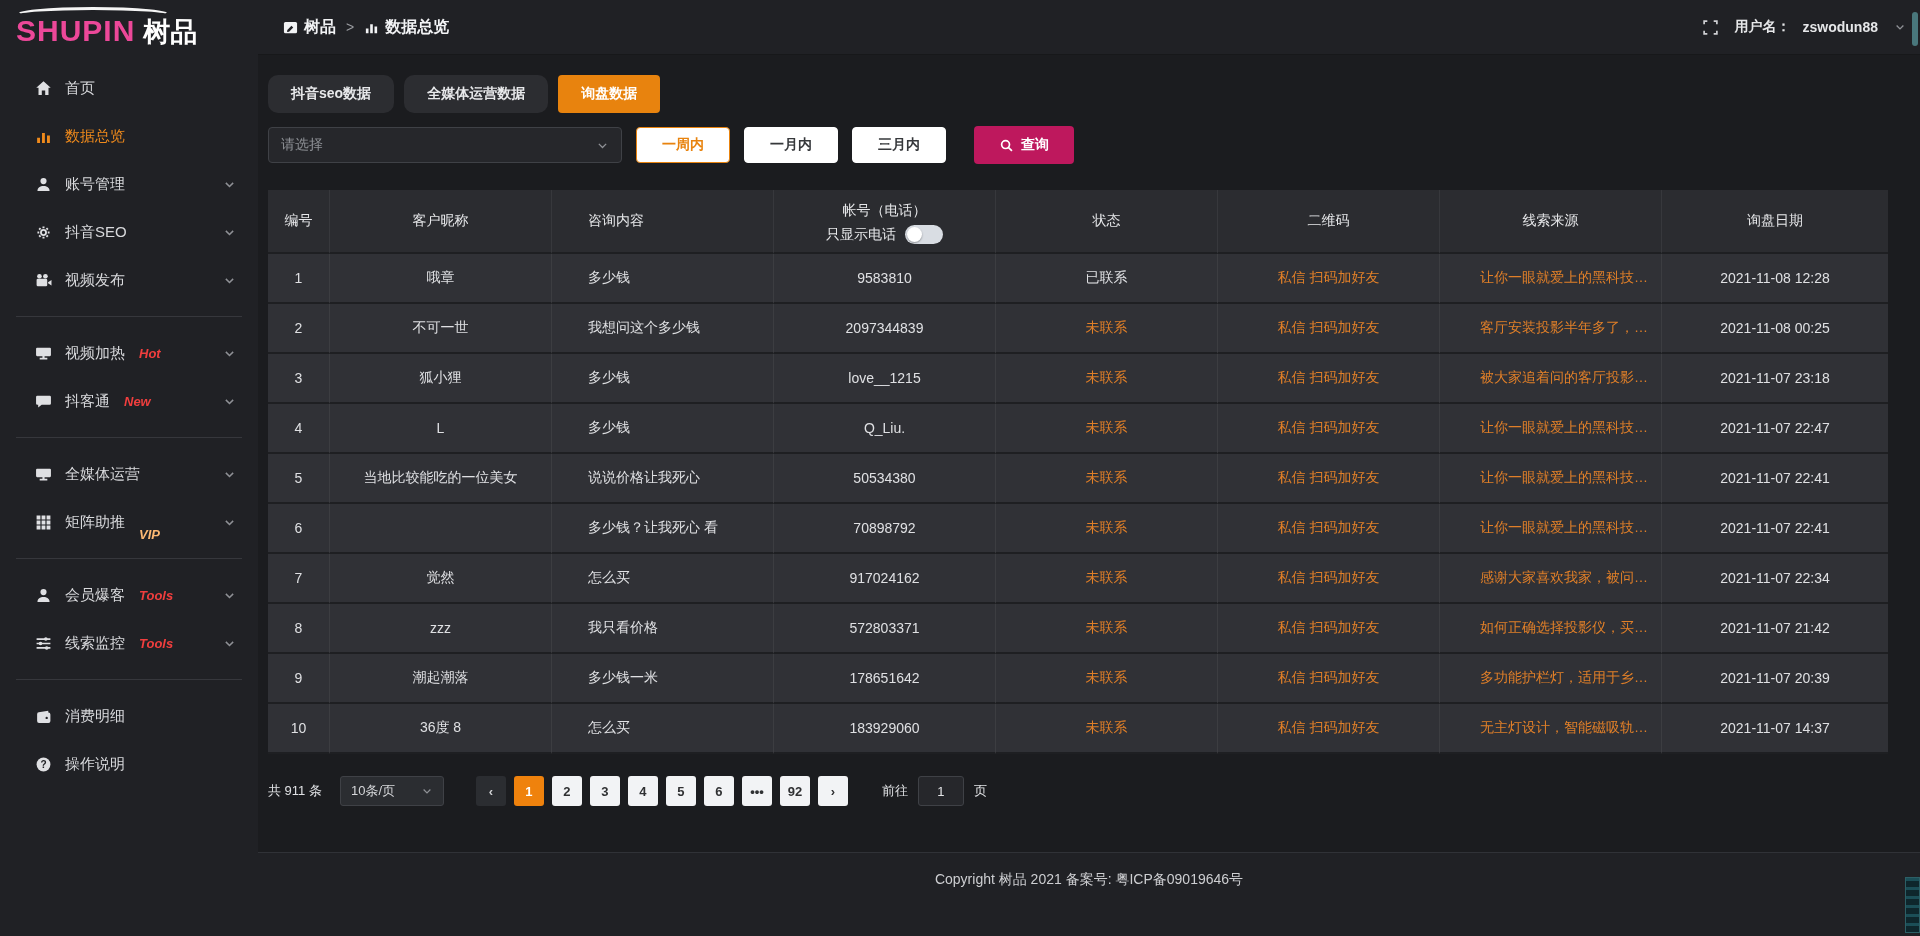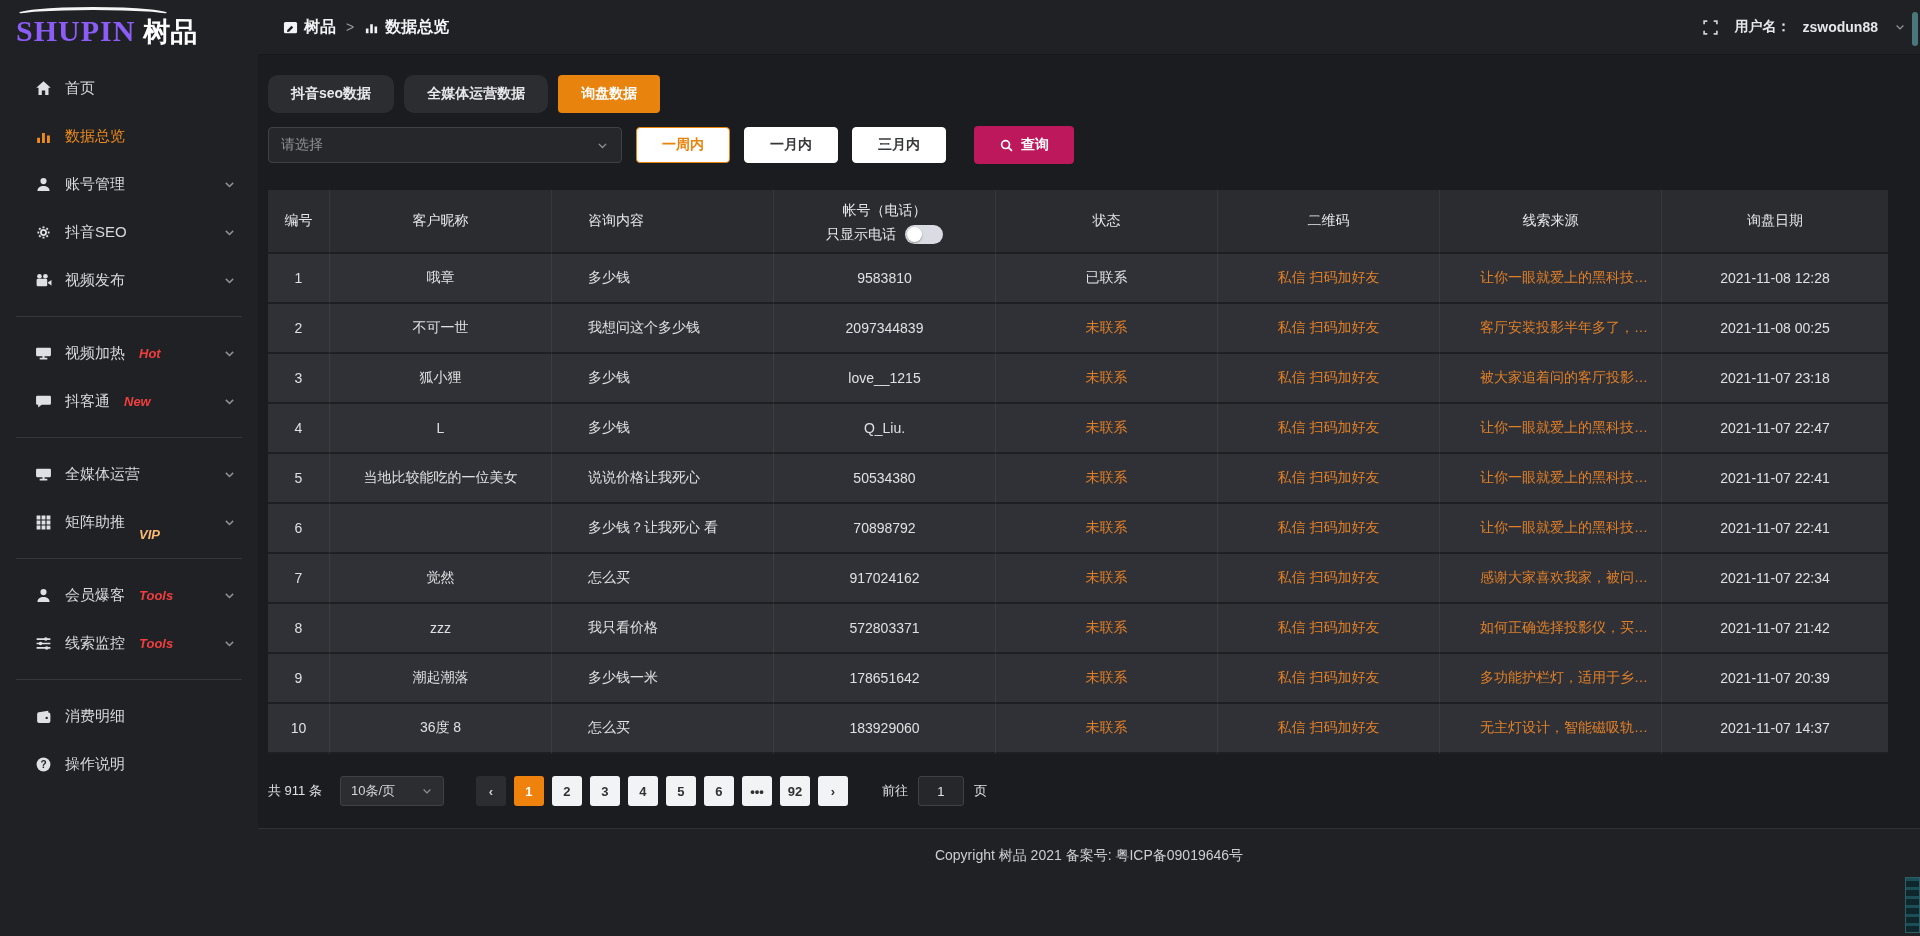--- a/index.html
+++ b/index.html
@@ -4,21 +4,21 @@
 <style>
   * { margin:0; padding:0; box-sizing:border-box; }
   html,body { width:1920px; height:936px; background:#1b1c1f; font-family:"Liberation Sans","DejaVu Sans",sans-serif; }
   .app { width:1920px; height:936px; display:flex; position:relative; overflow:hidden; background:#1b1c1f; }
 
   
   .sidebar { width:258px; flex-shrink:0; background:#202125; }
   .logo { height:64px; display:flex; align-items:center; padding-left:16px; cursor:pointer; }
   .logo-mark { position:relative; display:flex; align-items:baseline; }
   .logo-arc { position:absolute; left:-2px; top:-7px; width:158px; height:16px; border:3px solid transparent; border-top-color:#f5f5f5; border-radius:50%; }
-  .logo-en { font-size:30px; font-weight:800; color:#8b5cf6; letter-spacing:1px; font-style:normal;font-family:Liberation Serif, serif; }
+  .logo-en { font-size:30px; font-weight:800; color:#ec4899; letter-spacing:1px; font-style:normal; }
   .logo-cn { font-size:27px; font-weight:800; color:#fff; margin-left:8px; }
   .nav-item { height:48px; display:flex; align-items:center; padding:0 22px 0 34px; cursor:pointer; color:#d8d9dc; }
   .nav-item .ni-icon { width:18px; height:18px; display:flex; align-items:center; justify-content:center; color:#dfe0e3; }
   .nav-item .ni-label { margin-left:13px; font-size:15px; }
   .nav-item.active { color:#ef8a1c; }
   .nav-item.active .ni-icon { color:#ef8a1c; }
   .nav-badge { margin-left:14px; font-size:13px; font-weight:700; font-style:italic; }
   .badge-red { color:#f03e3e; }
   .badge-yellow { color:#fdba74;margin-top:25px; }
   .nav-chevron { margin-left:auto; color:#8f9196; display:flex; }
@@ -73,21 +73,21 @@
   .size-select { width:104px; height:30px; background:#2b2d31; border:1px solid #3f4146; border-radius:3px; display:flex; align-items:center; padding:0 10px; color:#d5d6d9; margin-right:32px; cursor:pointer; }
   .size-select .nav-chevron { margin-left:auto; }
   .pager { display:flex; align-items:center; gap:8px; }
   .page-btn { min-width:30px; height:30px; padding:0 5px; border-radius:3px; background:#f2f3f5; color:#303133; display:flex; align-items:center; justify-content:center; font-weight:700; font-size:13px; cursor:pointer; }
   .page-btn.dark { background:#2b2d31; color:#cfd0d3; }
   .page-btn.active { background:#ef820d; color:#fff; }
   .goto { margin-left:34px; display:flex; align-items:center; gap:10px; }
   .goto-input { width:46px; height:30px; background:#26272b; border:1px solid #3f4146; border-radius:3px; color:#e3e4e6; text-align:center; font-size:13px; font-family:inherit; }
 
   
-  .footer { height:108px; background:#202125; border-top:1px solid #303237; display:flex; justify-content:center; align-items:flex-start; padding-top:18px; color:#cdced1; font-size:14px; }
+  .footer { height:84px; background:#202125; border-top:1px solid #303237; display:flex; justify-content:center; align-items:flex-start; padding-top:18px; color:#cdced1; font-size:14px; }
 
   
   .scroll-hint { position:absolute; top:12px; right:2px; width:6px; height:34px; background:#49777c; border-radius:3px; }
   .corner-widget { position:absolute; right:0; bottom:3px; width:15px; height:56px; border:1px solid #2c5f66; background:repeating-linear-gradient(180deg,#1b4e57 0 3px,#0e262c 3px 9px); }
 
   svg { display:block; }
 </style>
 </head>
 <body>
 

